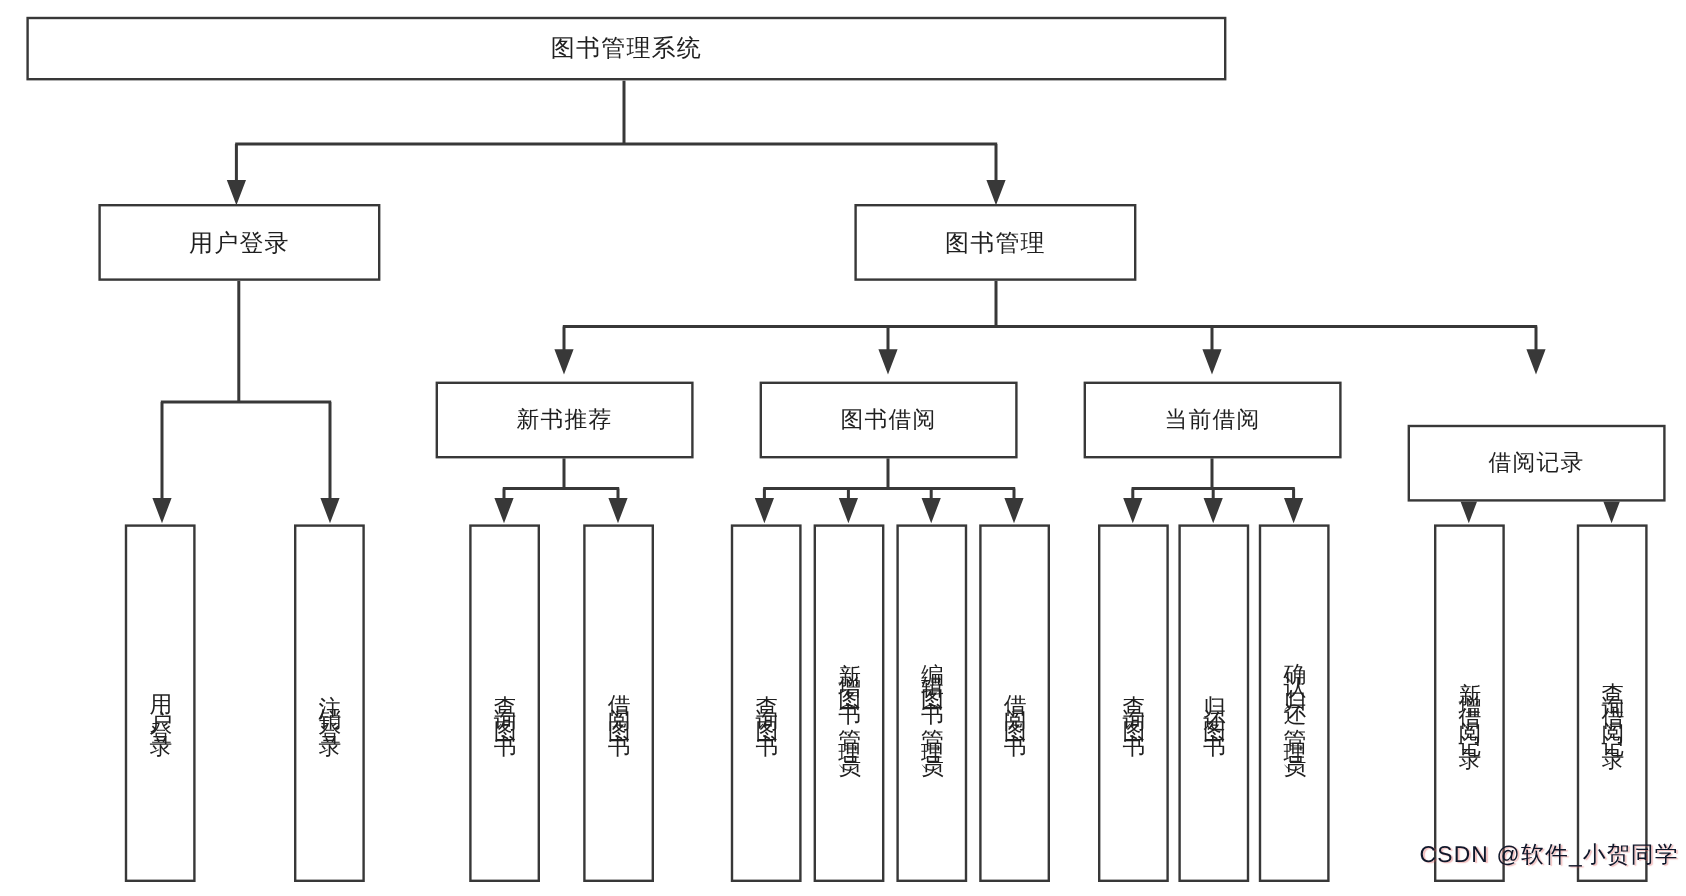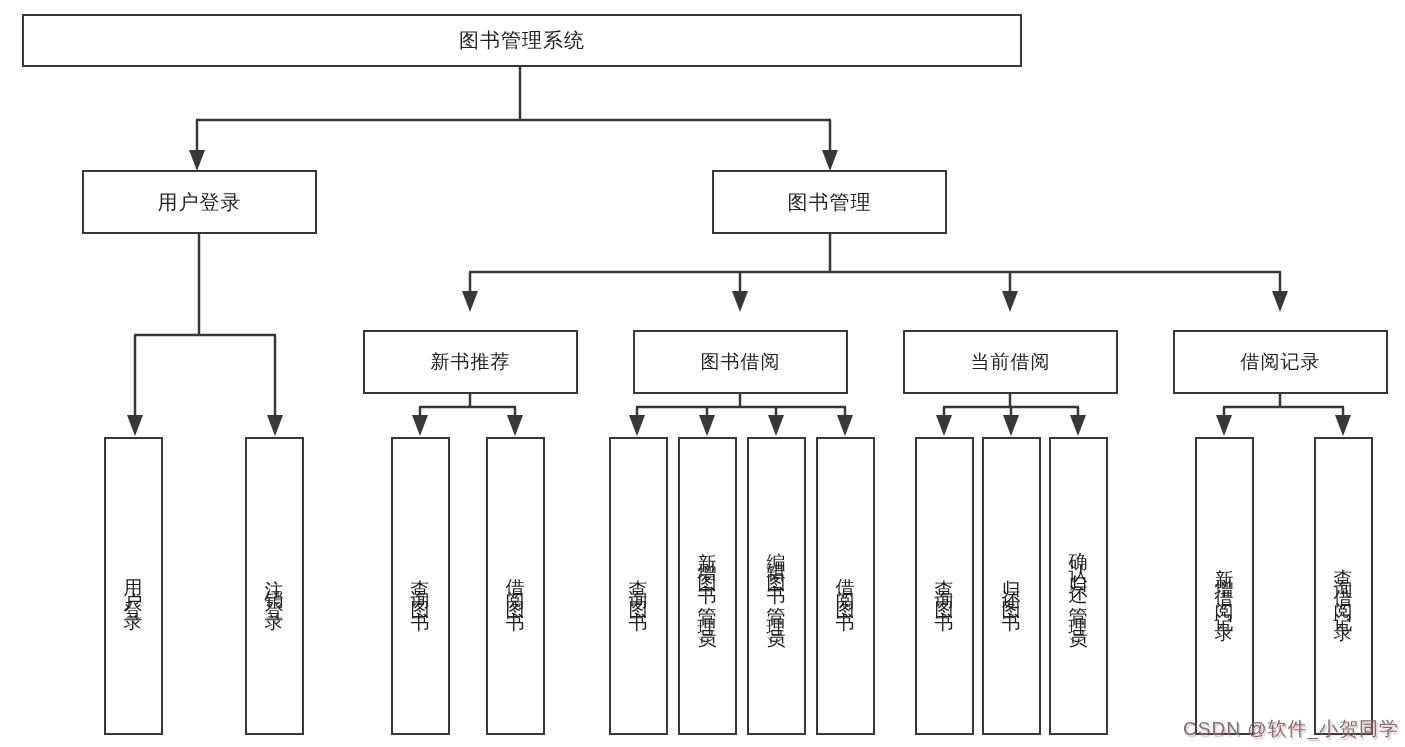--- a/index.html
+++ b/index.html
@@ -28,39 +28,39 @@
     align-items: center;
     justify-content: center;
     font-size: 20px;
     letter-spacing: 1px;
     white-space: nowrap;
   }
   .root  { left: 22px;  top: 14px;  width: 1000px; height: 53px; }
   .l2    { top: 170px; height: 64px; width: 235px; }
   .l2a   { left: 82px; }
   .l2b   { left: 712px; text-align: center; }
-  .l3    { top: 330px; height: 64px; width: 215px; font-size: 19px; }
+  .l3    { top: 318px; height: 64px; width: 215px; font-size: 19px; }
   .l3a   { left: 363px; }
   .l3b   { left: 633px; }
   .l3c   { left: 903px; }
-  .l3d   { left: 1173px; }
+  .l3d   { left: 1173px; margin-top: 36px; }
   .leaf  { top: 437px; height: 298px; width: 59px; }
   .vtext {
     writing-mode: vertical-rl;
     text-orientation: mixed;
     font-size: 19px;
     letter-spacing: 11px;
     line-height: 1;
   }
   .watermark {
     position: absolute;
     right: 6px;
-    bottom: 5px;
+    bottom: 22px;
     font-size: 19px;
-    color: #737373;
+    color: #0f172a;
     letter-spacing: 1px;
     text-shadow: 1.5px 1.5px 1px rgba(222, 98, 98, 0.45);
     white-space: nowrap;
   }
 </style>
 </head>
 <body>
 
 <div class="stage">
 

